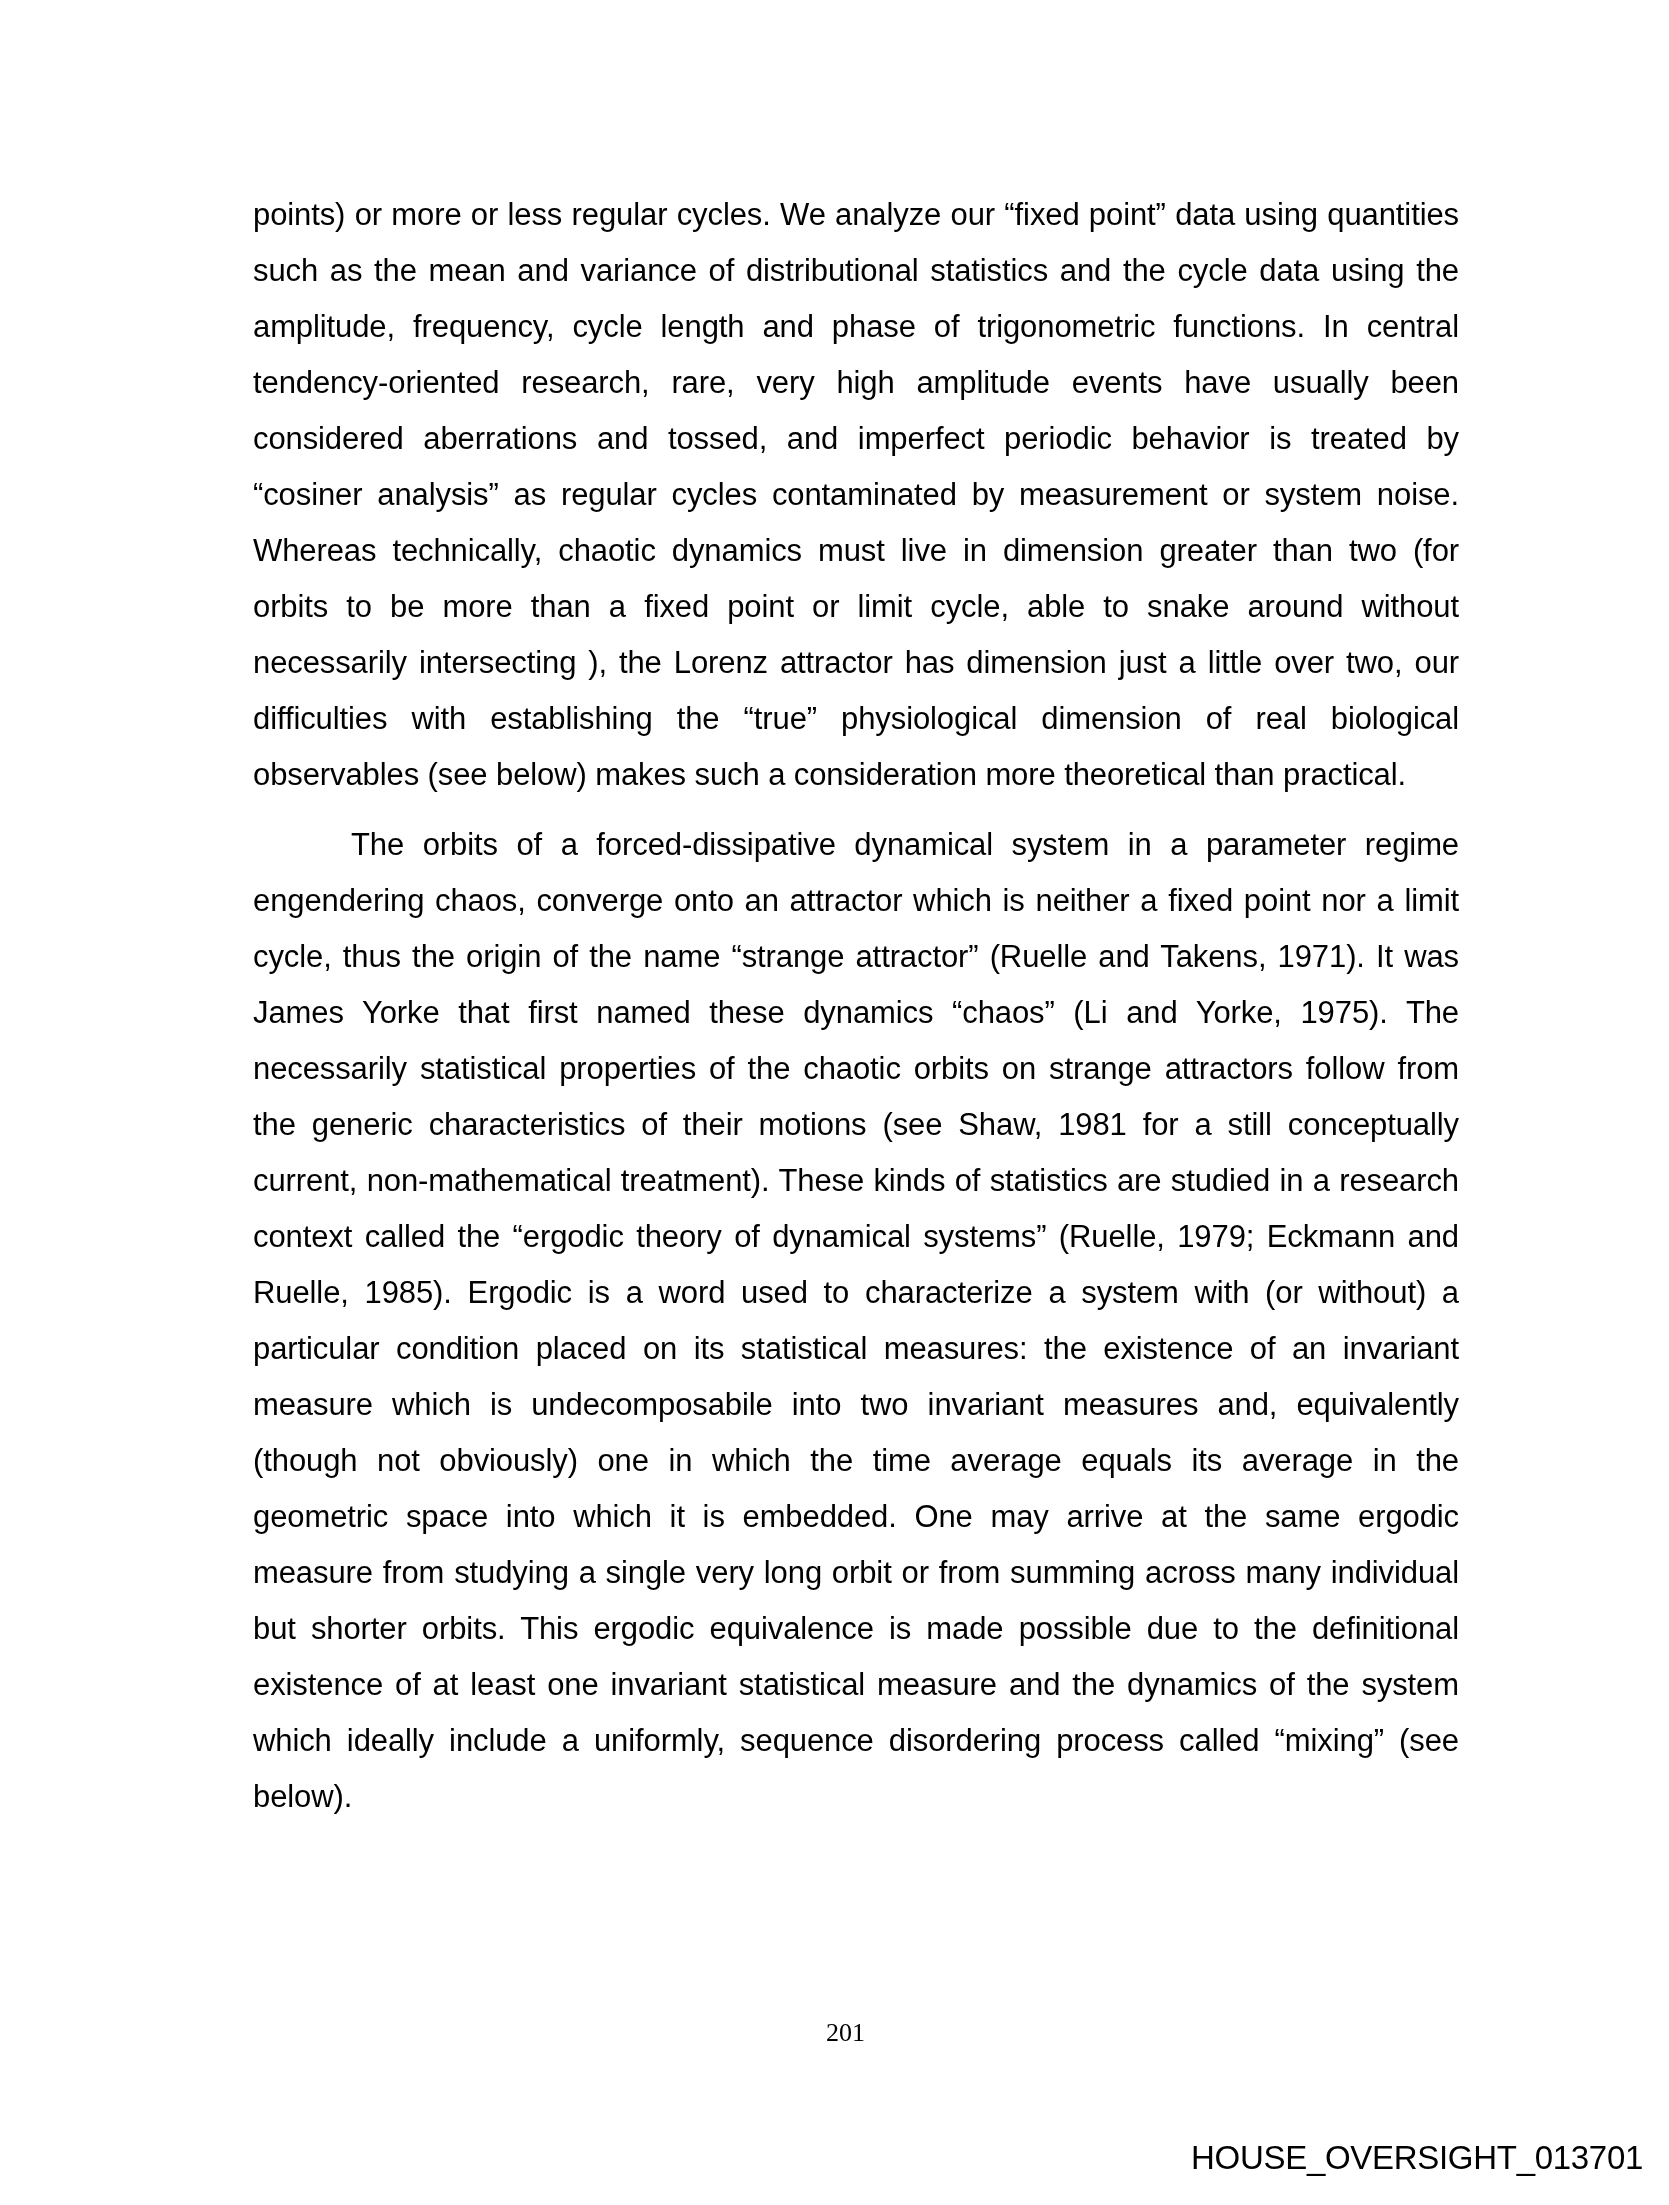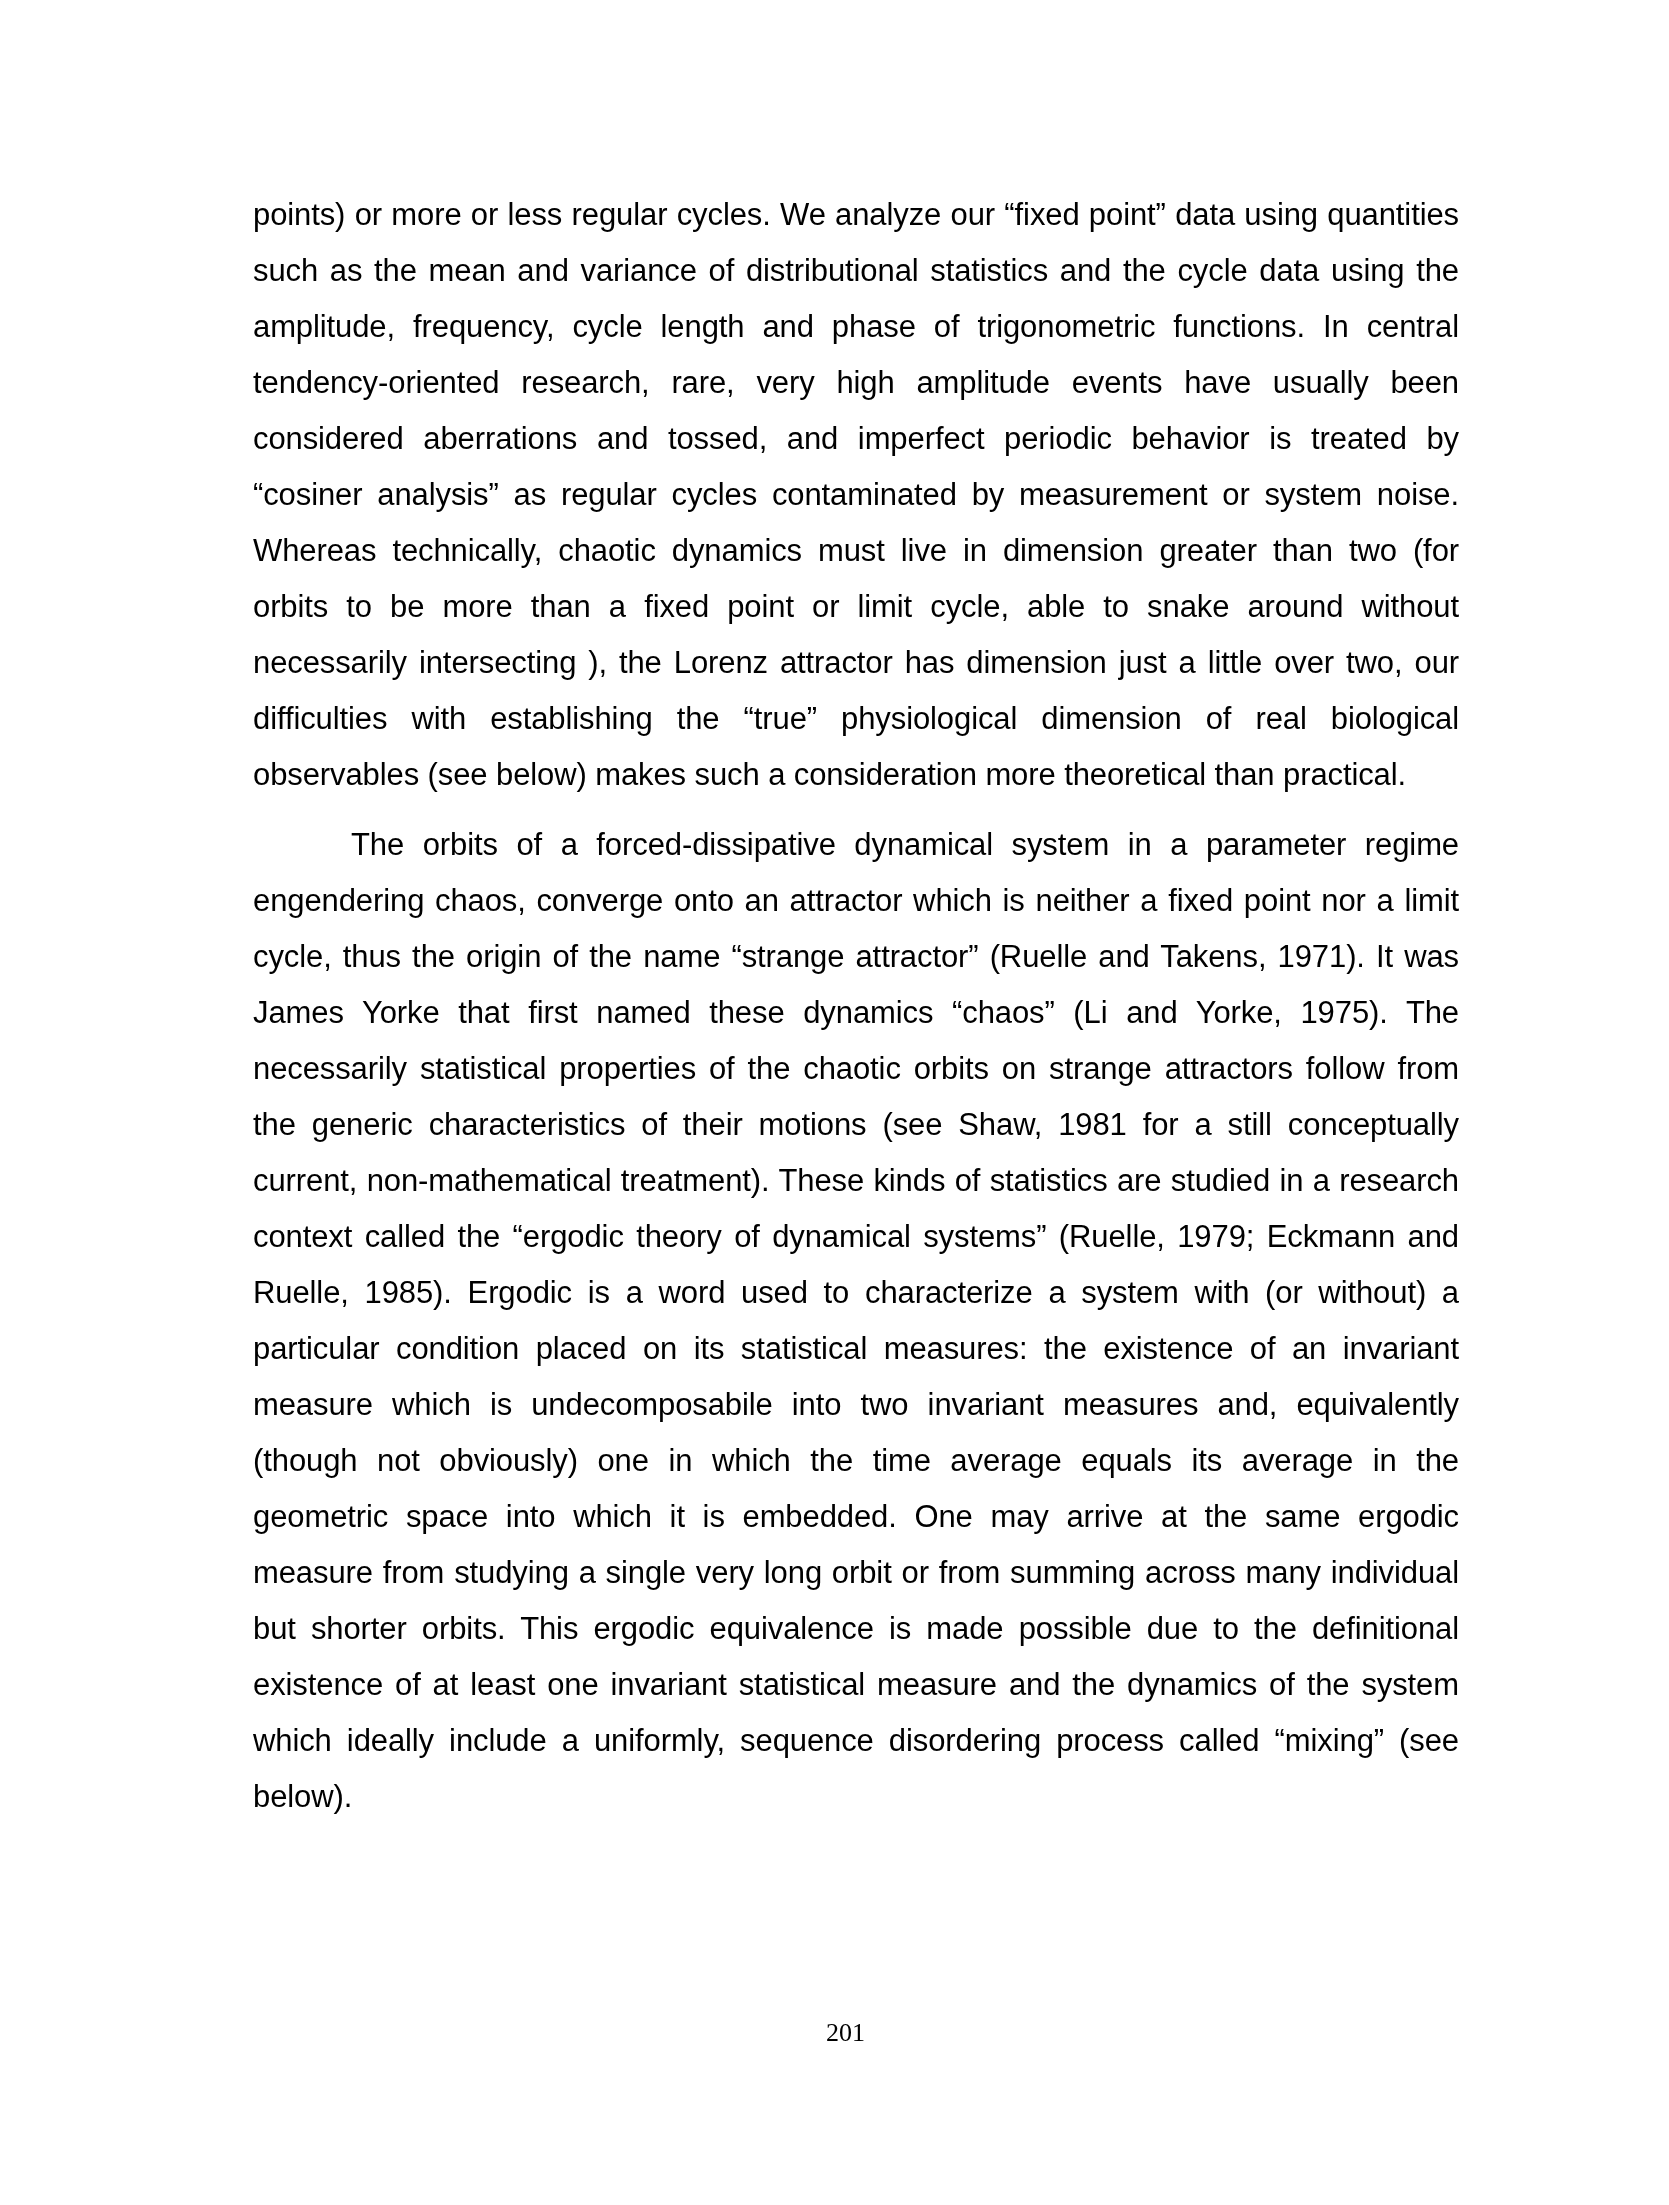--- a/index.html
+++ b/index.html
@@ -61,14 +61,15 @@
 </style>
 </head>
 <body>
 
 <div class="page">
   <div class="body-text">
     <p class="para-1">points) or more or less regular cycles. We analyze our “fixed point” data using quantities such as the mean and variance of distributional statistics and the cycle data using the amplitude, frequency, cycle length and phase of trigonometric functions. In central tendency-oriented research, rare, very high amplitude events have usually been considered aberrations and tossed, and imperfect periodic behavior is treated by “cosiner analysis” as regular cycles contaminated by measurement or system noise. Whereas technically, chaotic dynamics must live in dimension greater than two (for orbits to be more than a fixed point or limit cycle, able to snake around without necessarily intersecting ), the Lorenz attractor has dimension just a little over two, our difficulties with establishing the “true” physiological dimension of real biological observables (see below) makes such a consideration more theoretical than practical.</p>
     <p class="para-2">The orbits of a forced-dissipative dynamical system in a parameter regime engendering chaos, converge onto an attractor which is neither a fixed point nor a limit cycle, thus the origin of the name “strange attractor” (Ruelle and Takens, 1971). It was James Yorke that first named these dynamics “chaos” (Li and Yorke, 1975). The necessarily statistical properties of the chaotic orbits on strange attractors follow from the generic characteristics of their motions (see Shaw, 1981 for a still conceptually current, non-mathematical treatment). These kinds of statistics are studied in a research context called the “ergodic theory of dynamical systems” (Ruelle, 1979; Eckmann and Ruelle, 1985). Ergodic is a word used to characterize a system with (or without) a particular condition placed on its statistical measures: the existence of an invariant measure which is undecomposabile into two invariant measures and, equivalently (though not obviously) one in which the time average equals its average in the geometric space into which it is embedded. One may arrive at the same ergodic measure from studying a single very long orbit or from summing across many individual but shorter orbits. This ergodic equivalence is made possible due to the definitional existence of at least one invariant statistical measure and the dynamics of the system which ideally include a uniformly, sequence disordering process called “mixing” (see below).</p>
   </div>
   <div class="page-number">201</div>
+  <div class="footer-bates">HOUSE_OVERSIGHT_013701</div>
 </div>
 
 
 </body></html>

